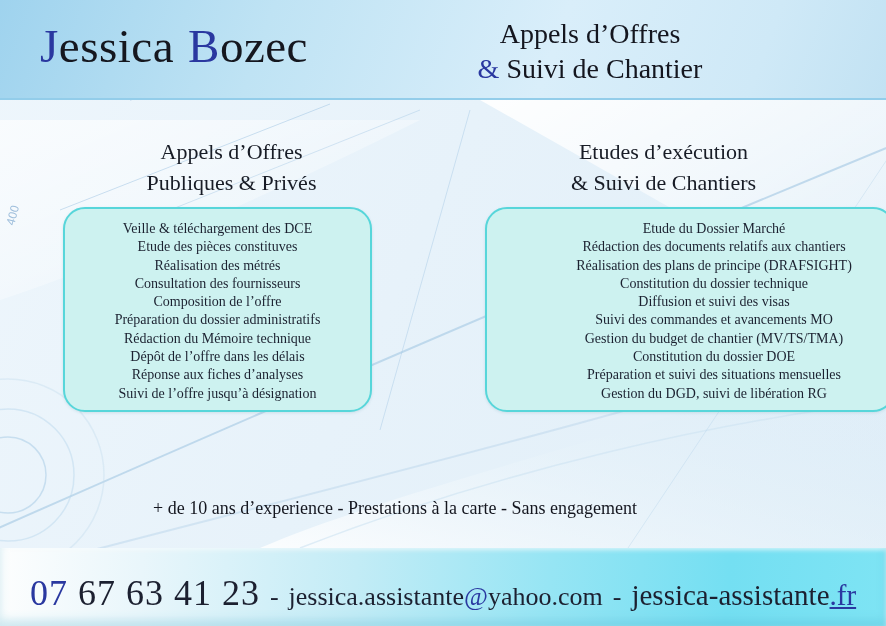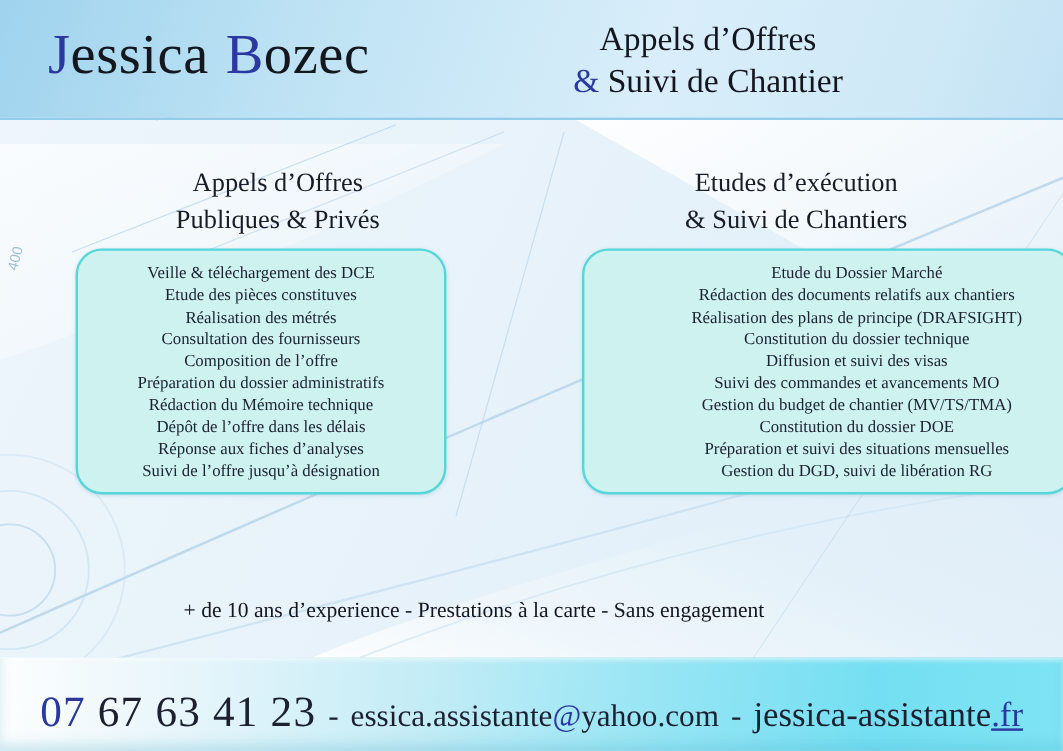--- a/index.html
+++ b/index.html
@@ -166,18 +166,18 @@
       <li>Préparation et suivi des situations mensuelles</li>
       <li>Gestion du DGD, suivi de libération RG</li>
     </ul>
   </div>
 
   <div class="subline">+ de 10 ans d’experience - Prestations à la carte - Sans engagement</div>
 
   <div class="footer-band">
     <span class="phone"><span class="blue">07</span><span> 67 63 41 23</span></span>
     <span class="fsep">-</span>
-    <span class="email"><span>essica.assistante</span><span class="blue">@</span><span>yahoo.com</span></span>
+    <span class="email"><span>jessica.assistante</span><span class="blue">@</span><span>yahoo.com</span></span>
     <span class="fsep">-</span>
     <span class="site"><span>jessica-assistante</span><span class="blue">.fr</span></span>
   </div>
 
 </div>
 
 </body></html>

